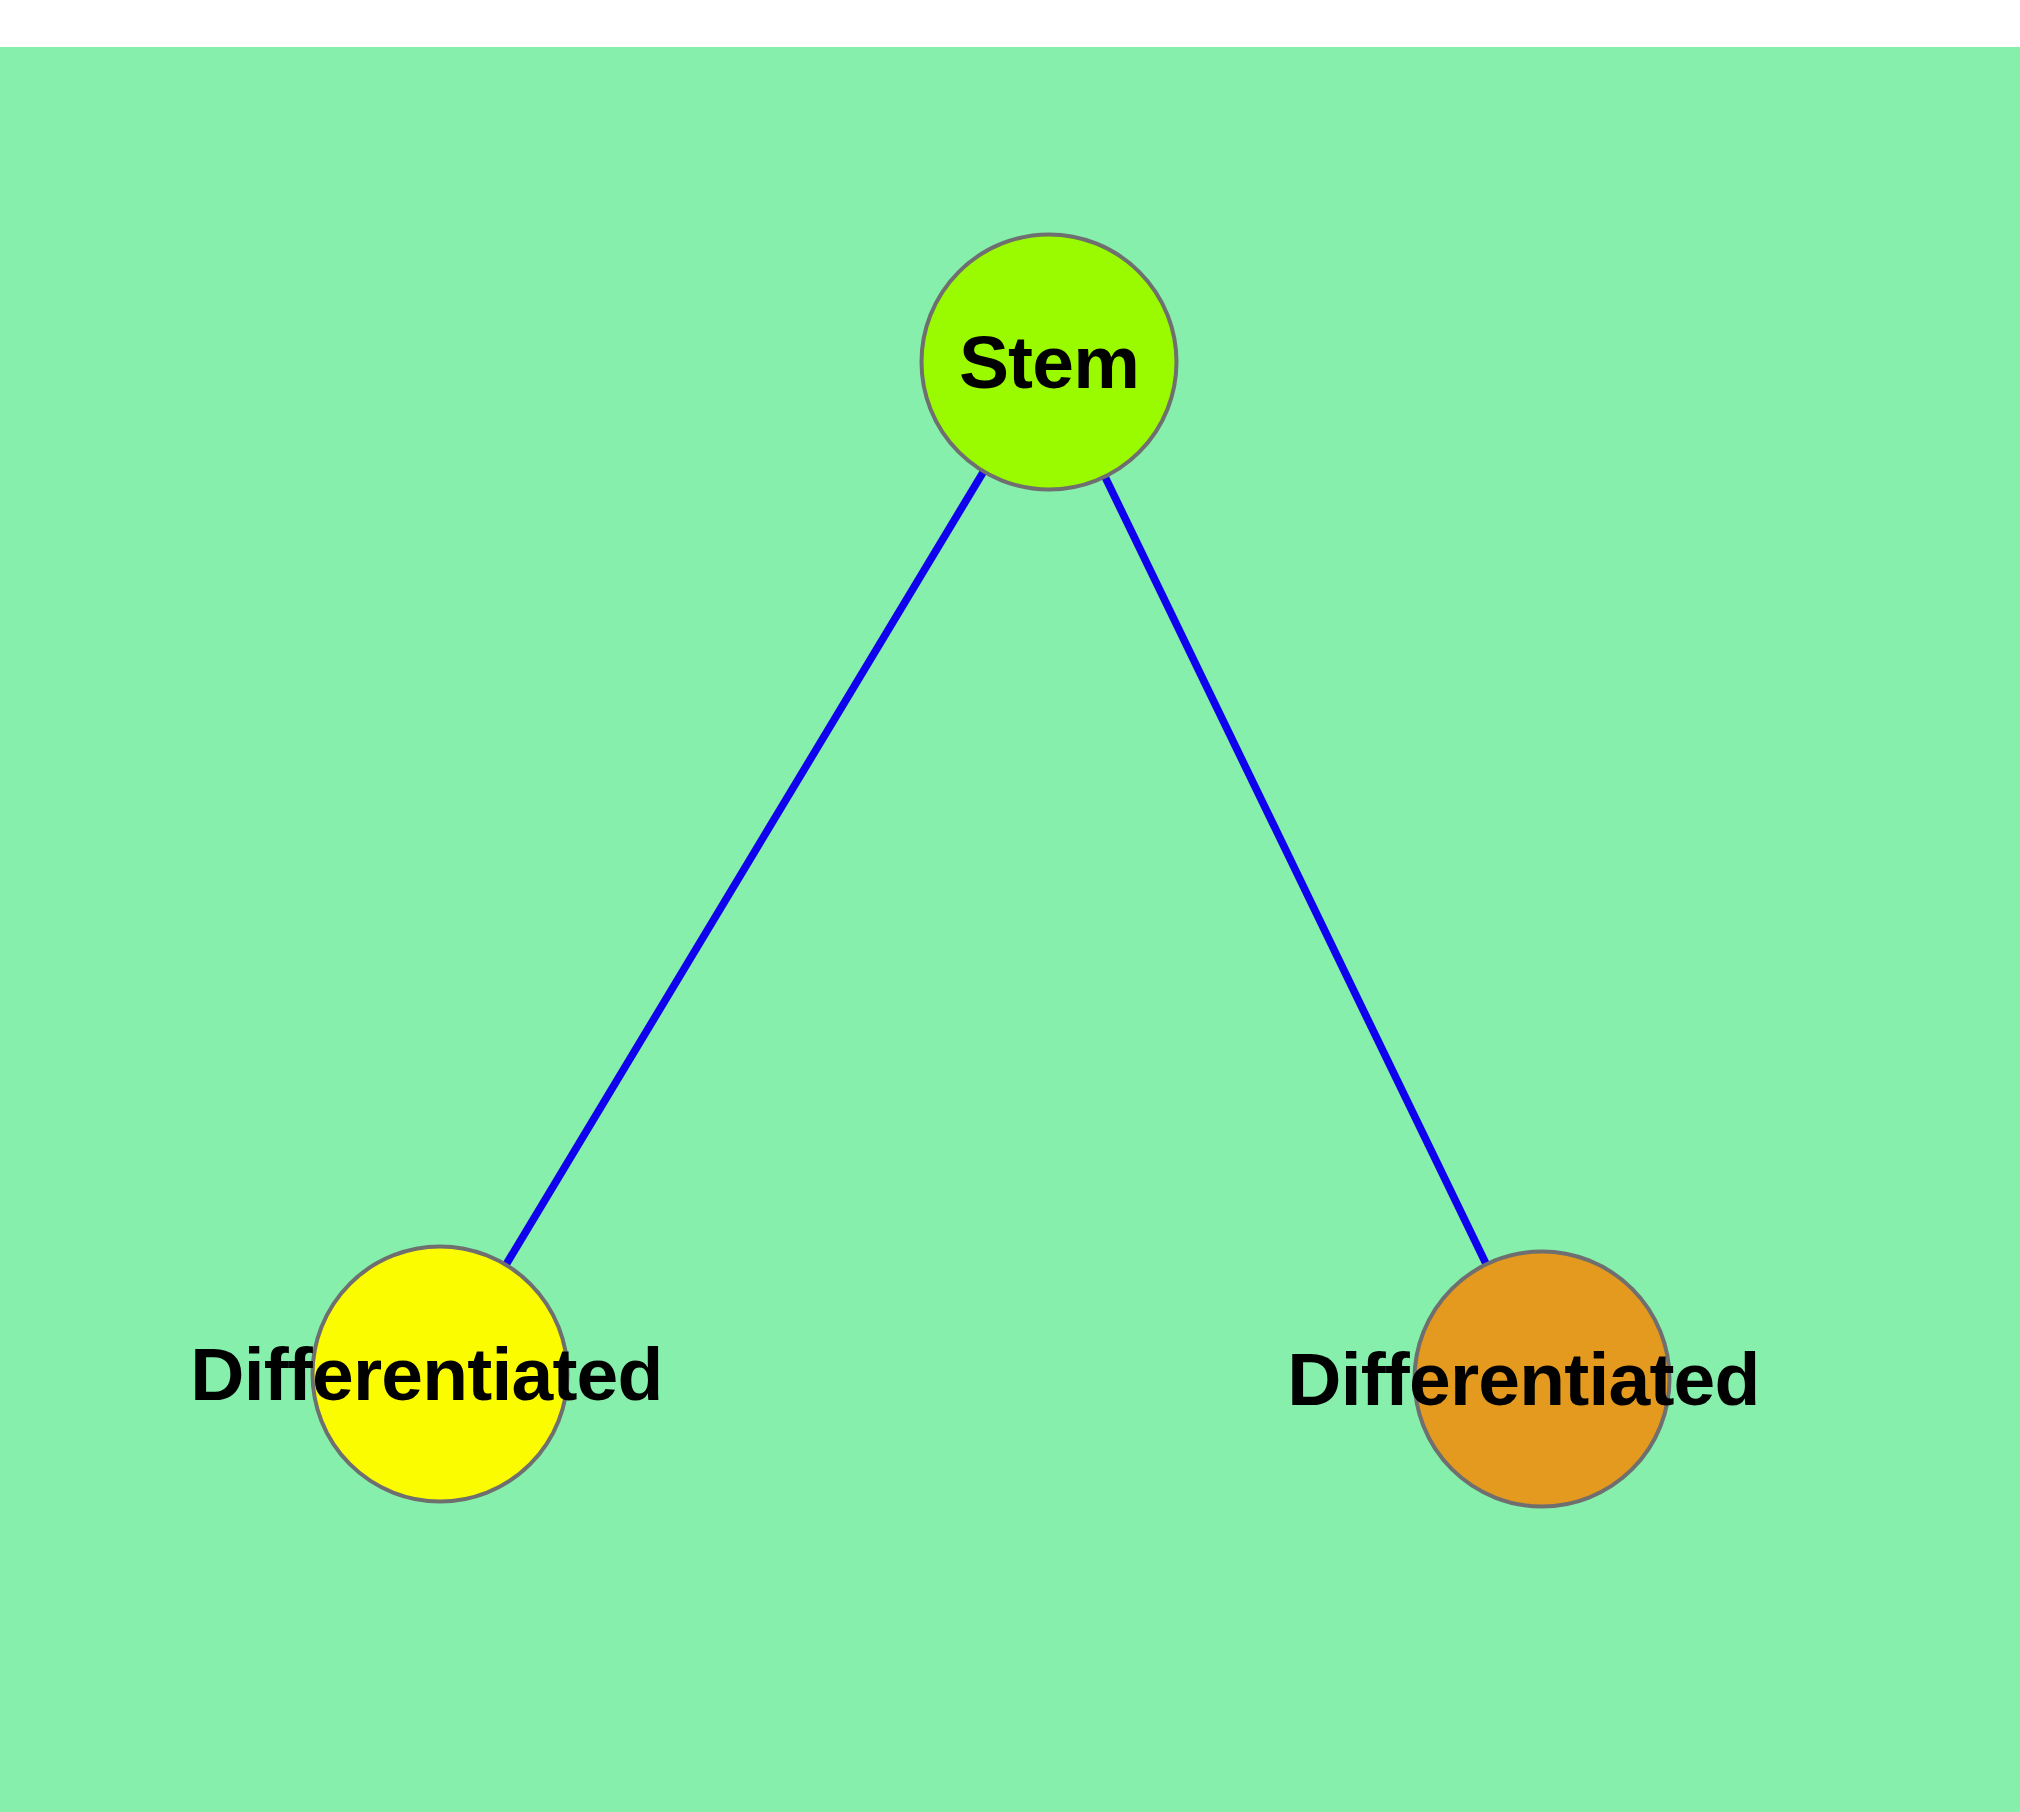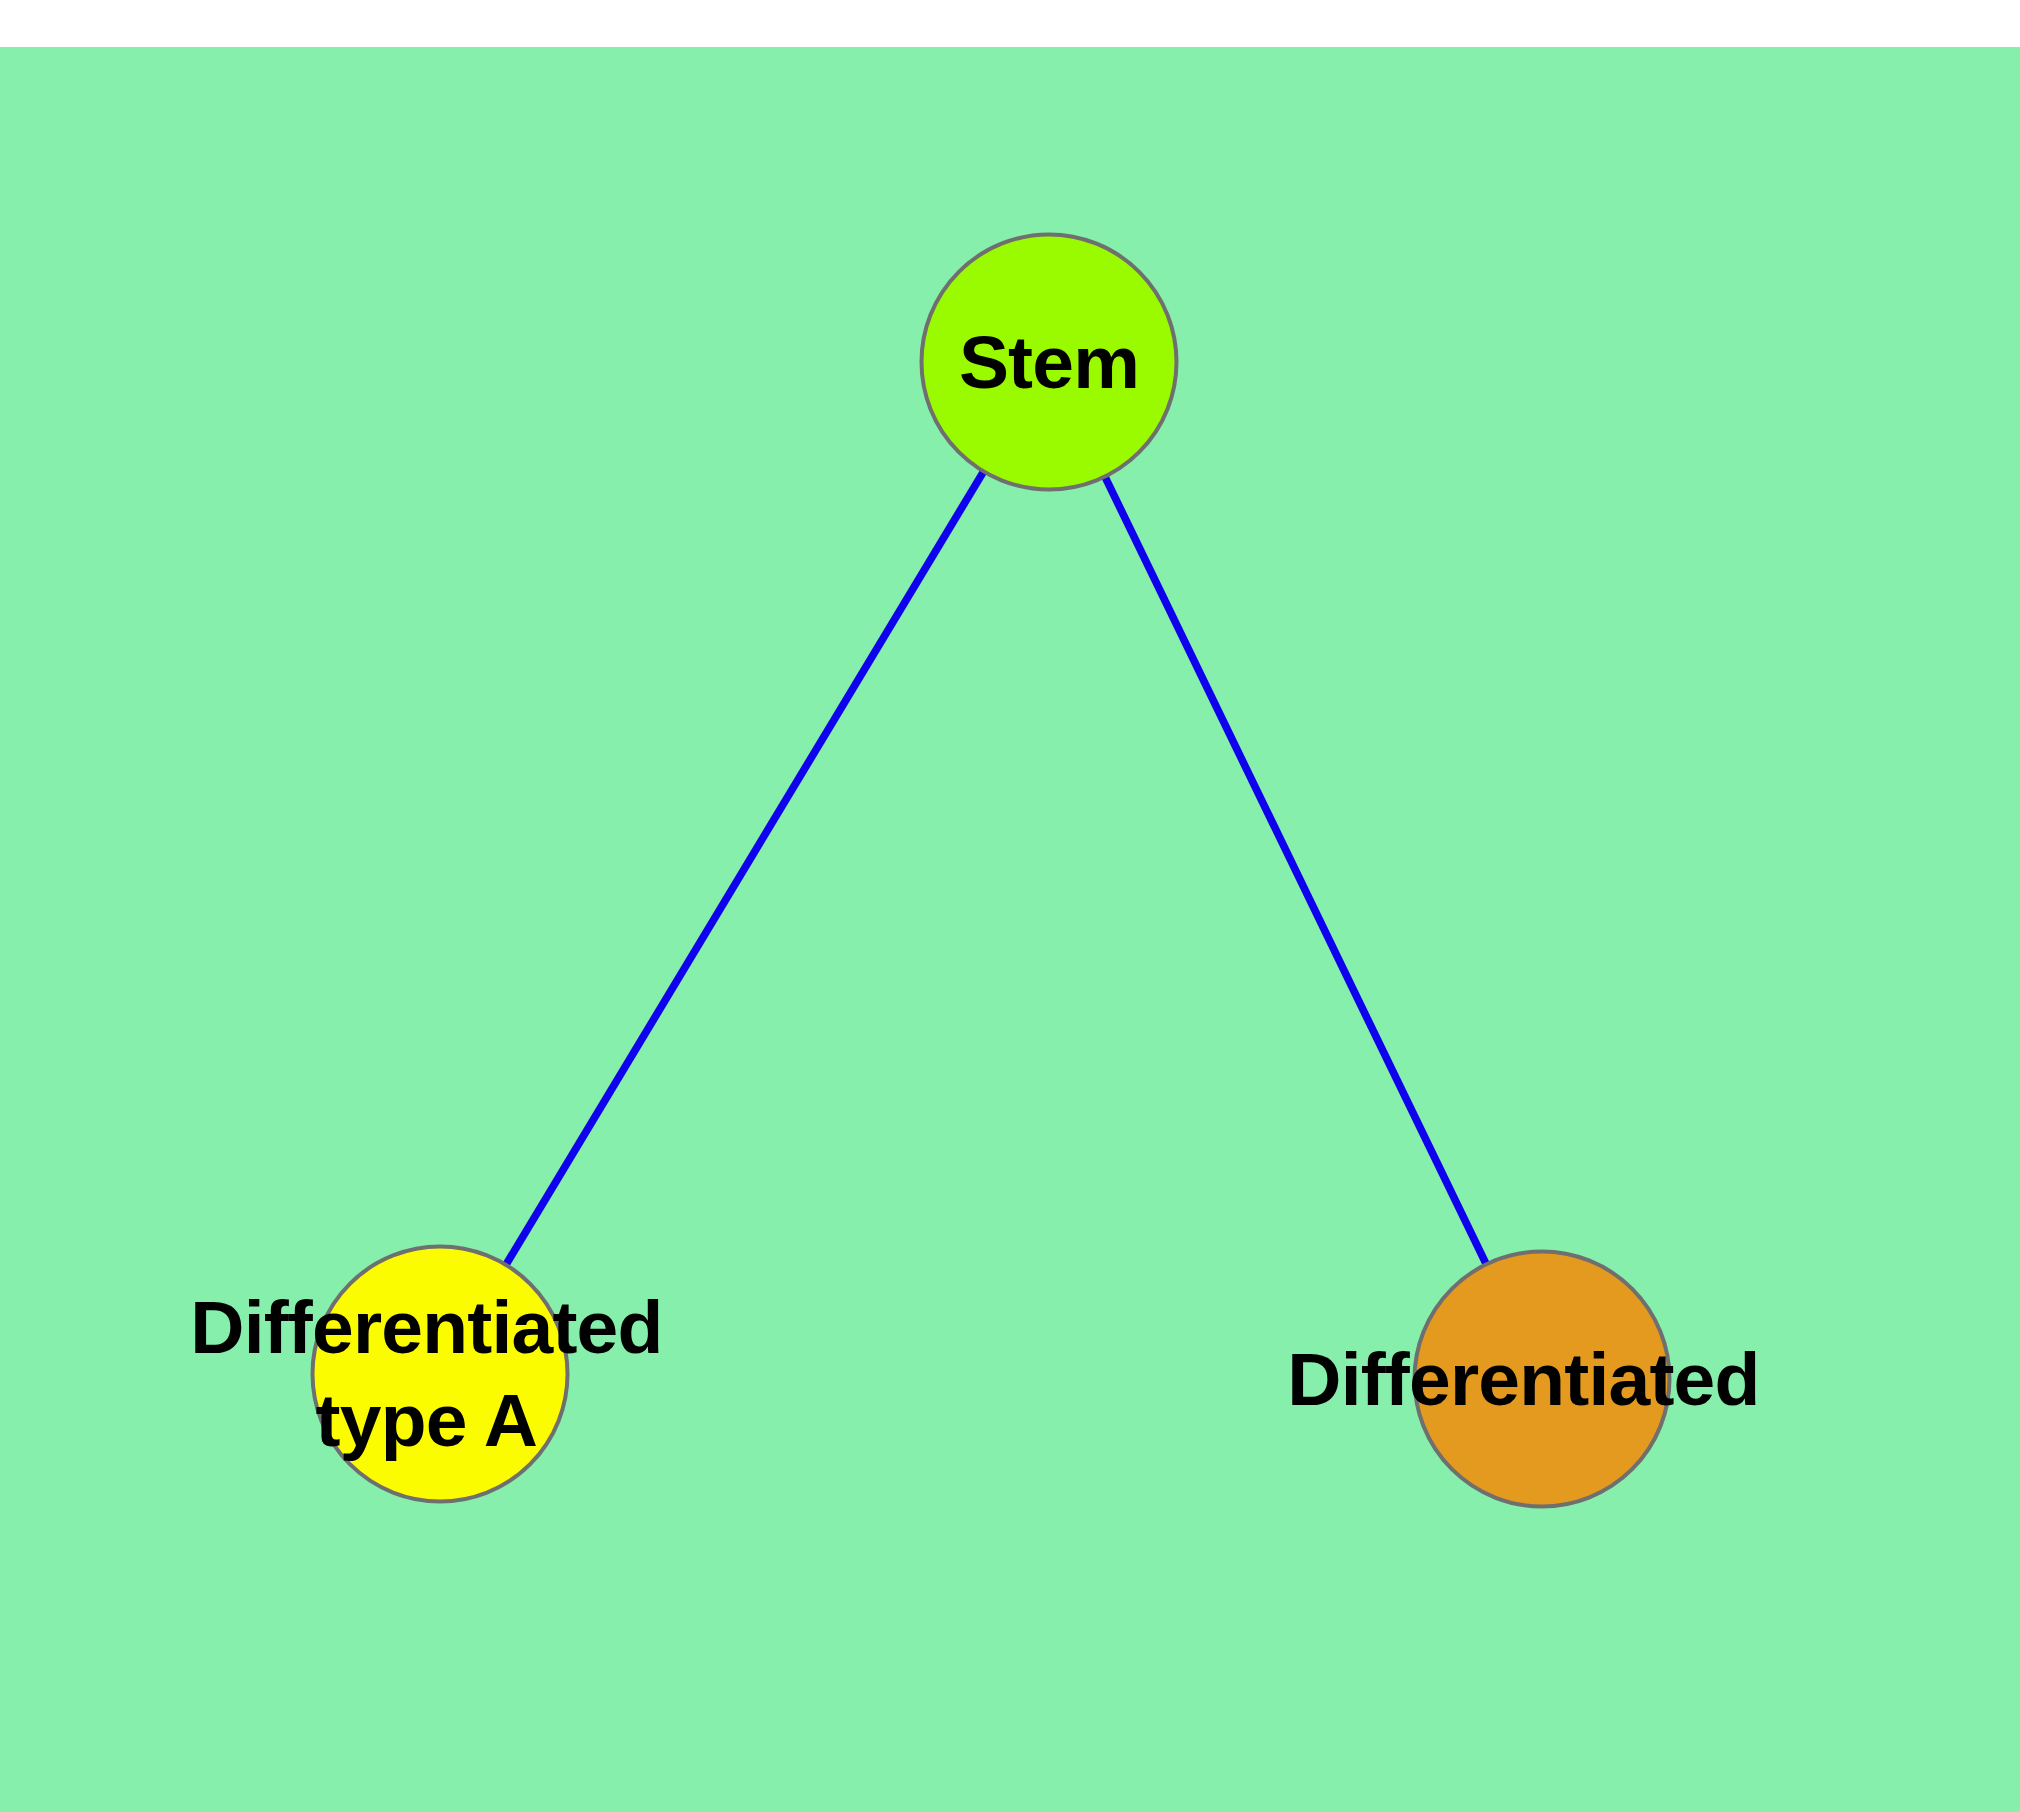--- a/index.html
+++ b/index.html
@@ -66,21 +66,20 @@
     <div class="circle" style="height: 259px; width: 259px; background-color: rgb(154, 251, 0); border-color: rgb(111, 111, 111); border-width: 4.2px;"></div>
     <div class="label" style="color: rgb(0, 0, 0); transform: translate(calc(-50% + 0px), -50%);">
       <span class="line">Stem</span>
     </div>
   </div>
 
   <div class="node" style="left: 440px; top: 1327px;">
     <div class="circle" style="height: 259px; width: 259px; background-color: rgb(252, 252, 0); border-color: rgb(111, 111, 111); border-width: 4.2px;"></div>
     <div class="label" style="color: rgb(0, 0, 0); transform: translate(calc(-50% - 13.6px), -50%);">
       <span class="line">Differentiated</span>
-      <span class="line">type A</span>
     </div>
   </div>
 
   <div class="node" style="left: 1542px; top: 1332px;">
     <div class="circle" style="height: 259px; width: 259px; background-color: rgb(228, 153, 31); border-color: rgb(111, 111, 111); border-width: 4.2px;"></div>
     <div class="label" style="color: rgb(0, 0, 0); transform: translate(calc(-50% - 18.6px), -50%);">
       <span class="line">Differentiated</span>
     </div>
   </div>
 

